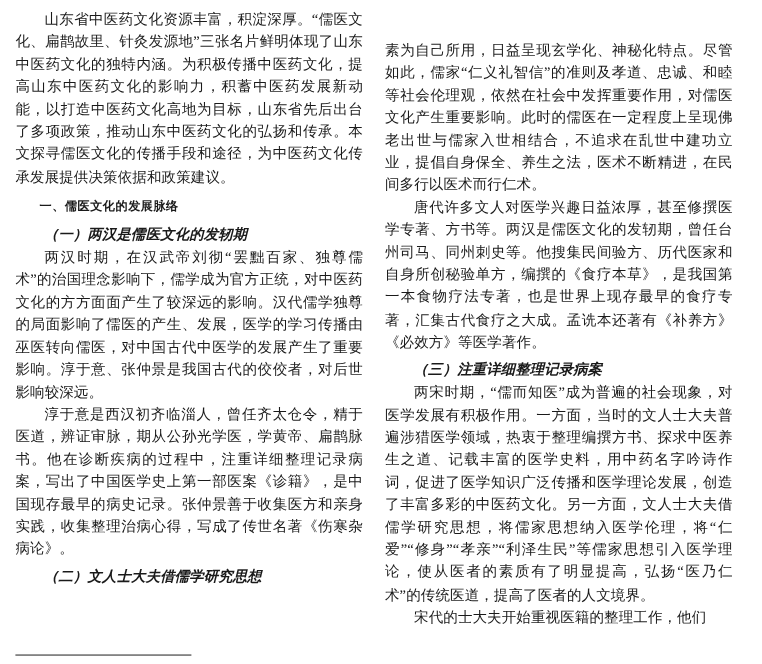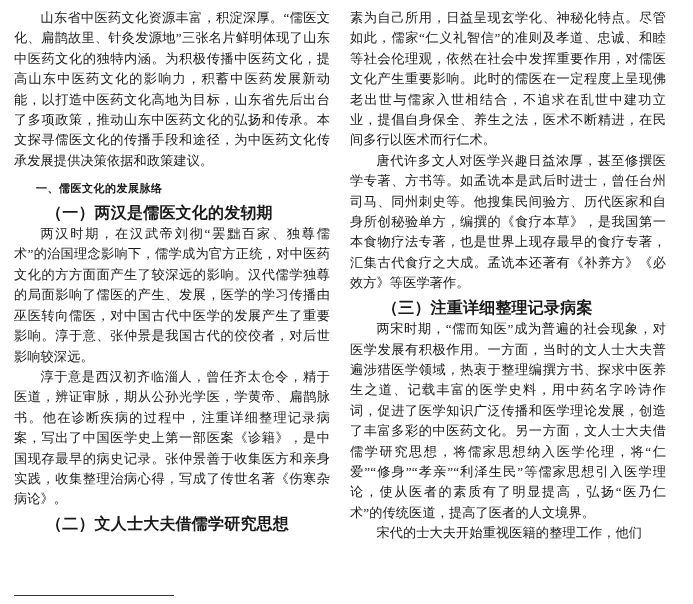--- a/index.html
+++ b/index.html
@@ -35,37 +35,39 @@
     margin: 0;
     font-size: 13.2px;
     line-height: 20.4px;
     text-align: justify;
     text-justify: inter-ideograph;
     text-indent: 2em;
     letter-spacing: 0.1px;
   }
   p.noindent {
     text-indent: 0;
+    margin-top: 28px;
   }
   h2.sec {
     margin: 7px 0 2px 0;
     font-size: 11px;
     line-height: 20.4px;
     font-weight: bold;
     text-indent: 2em;
     font-family: "Liberation Serif", "DejaVu Serif", serif;
     letter-spacing: 0.5px;
   }
   h3.subsec {
     margin: 4px 0 1px 0;
-    font-size: 16px;
+    font-size: 13px;
     line-height: 20.4px;
     font-weight: bold;
     text-indent: 2em;
     letter-spacing: 0.2px;
+    font-style: italic;
   }
   .footnote-wrap {
     position: absolute;
     left: 14px;
     right: 14px;
     bottom: 4px;
   }
   .footnote-rule {
     border-top: 1px solid #333;
     width: 160px;
@@ -88,21 +90,21 @@
       <p>山东省中医药文化资源丰富，积淀深厚。“儒医文化、扁鹊故里、针灸发源地”三张名片鲜明体现了山东中医药文化的独特内涵。为积极传播中医药文化，提高山东中医药文化的影响力，积蓄中医药发展新动能，以打造中医药文化高地为目标，山东省先后出台了多项政策，推动山东中医药文化的弘扬和传承。本文探寻儒医文化的传播手段和途径，为中医药文化传承发展提供决策依据和政策建议。</p>
       <h2 class="sec">一、儒医文化的发展脉络</h2>
       <h3 class="subsec">（一）两汉是儒医文化的发轫期</h3>
       <p>两汉时期，在汉武帝刘彻“罢黜百家、独尊儒术”的治国理念影响下，儒学成为官方正统，对中医药文化的方方面面产生了较深远的影响。汉代儒学独尊的局面影响了儒医的产生、发展，医学的学习传播由巫医转向儒医，对中国古代中医学的发展产生了重要影响。淳于意、张仲景是我国古代的佼佼者，对后世影响较深远。</p>
       <p>淳于意是西汉初齐临淄人，曾任齐太仓令，精于医道，辨证审脉，期从公孙光学医，学黄帝、扁鹊脉书。他在诊断疾病的过程中，注重详细整理记录病案，写出了中国医学史上第一部医案《诊籍》，是中国现存最早的病史记录。张仲景善于收集医方和亲身实践，收集整理治病心得，写成了传世名著《伤寒杂病论》。</p>
       <h3 class="subsec">（二）文人士大夫借儒学研究思想</h3>
     </div>
 
     <div class="col">
       <p class="noindent">素为自己所用，日益呈现玄学化、神秘化特点。尽管如此，儒家“仁义礼智信”的准则及孝道、忠诚、和睦等社会伦理观，依然在社会中发挥重要作用，对儒医文化产生重要影响。此时的儒医在一定程度上呈现佛老出世与儒家入世相结合，不追求在乱世中建功立业，提倡自身保全、养生之法，医术不断精进，在民间多行以医术而行仁术。</p>
-      <p>唐代许多文人对医学兴趣日益浓厚，甚至修撰医学专著、方书等。如孟诜本是武后时进士，曾任台州司马、同州刺史等。他搜集民间验方、历代医家和自身所创秘验单方，编撰的《食疗本草》，是我国第一本食物疗法专著，也是世界上现存最早的食疗专著，汇集古代食疗之大成。孟诜本还著有《补养方》《必效方》等医学著作。</p>
+      <p>唐代许多文人对医学兴趣日益浓厚，甚至修撰医学专著、方书等。两汉是儒医文化的发轫期，曾任台州司马、同州刺史等。他搜集民间验方、历代医家和自身所创秘验单方，编撰的《食疗本草》，是我国第一本食物疗法专著，也是世界上现存最早的食疗专著，汇集古代食疗之大成。孟诜本还著有《补养方》《必效方》等医学著作。</p>
       <h3 class="subsec">（三）注重详细整理记录病案</h3>
       <p>两宋时期，“儒而知医”成为普遍的社会现象，对医学发展有积极作用。一方面，当时的文人士大夫普遍涉猎医学领域，热衷于整理编撰方书、探求中医养生之道、记载丰富的医学史料，用中药名字吟诗作词，促进了医学知识广泛传播和医学理论发展，创造了丰富多彩的中医药文化。另一方面，文人士大夫借儒学研究思想，将儒家思想纳入医学伦理，将“仁爱”“修身”“孝亲”“利泽生民”等儒家思想引入医学理论，使从医者的素质有了明显提高，弘扬“医乃仁术”的传统医道，提高了医者的人文境界。</p>
       <p>宋代的士大夫开始重视医籍的整理工作，他们</p>
     </div>
 
   </div>
 
   <div class="footnote-wrap">
     <div class="footnote-rule"></div>
   </div>

